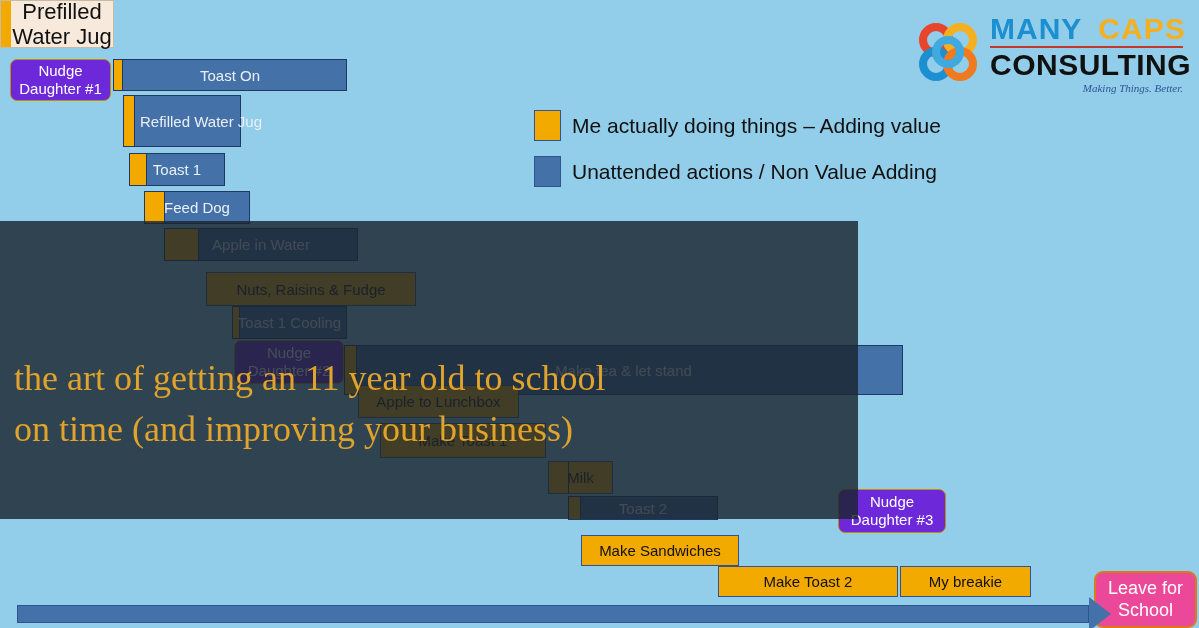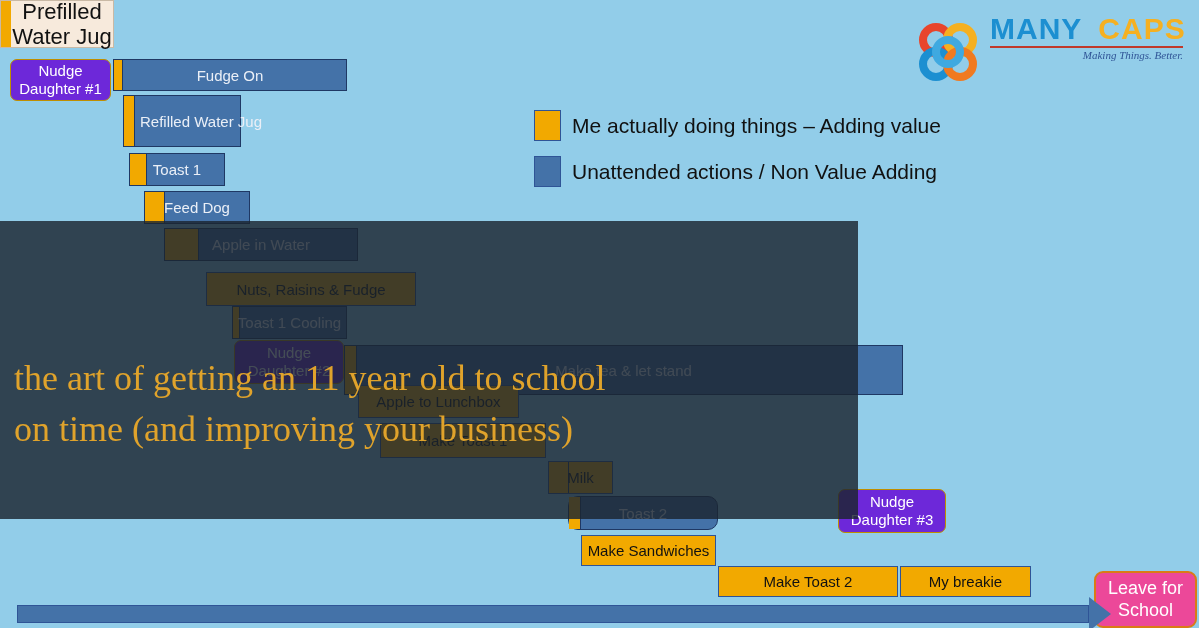--- a/index.html
+++ b/index.html
@@ -132,21 +132,21 @@
   <div id="tasks">
       <div class="callout-cream" style="left: 0px; top: 0px; width: 114px; height: 48px;">
         <div class="stripe"></div>
         <div style="padding-left: 10px;">Prefilled Water Jug</div>
       </div>
       <div class="nudge" style="left: 10px; top: 59px; width: 101px; height: 42px;">
         <div>Nudge Daughter #1</div>
       </div>
       <div class="bar blue" style="left: 113px; top: 59px; width: 234px; height: 32px;">
         <div class="seg-wait" style="width: 9px;"></div>
-        <div class="lbl">Fudge On</div>
+        <div class="lbl">Toast On</div>
       </div>
       <div class="bar blue" style="left: 123px; top: 95px; width: 118px; height: 52px; padding-left: 16px;">
         <div class="seg-wait" style="width: 11px;"></div>
         <div class="lbl">Refilled Water Jug</div>
       </div>
       <div class="bar blue" style="left: 129px; top: 153px; width: 96px; height: 33px;">
         <div class="seg-wait" style="width: 17px;"></div>
         <div class="lbl">Toast 1</div>
       </div>
       <div class="bar blue" style="left: 144px; top: 191px; width: 106px; height: 33px;">
@@ -174,28 +174,28 @@
       <div class="bar orange" style="left: 358px; top: 385px; width: 161px; height: 33px;">
         <div class="lbl">Apple to Lunchbox</div>
       </div>
       <div class="bar orange" style="left: 380px; top: 423px; width: 166px; height: 35px;">
         <div class="lbl">Make Toast 1</div>
       </div>
       <div class="bar orange" style="left: 548px; top: 461px; width: 65px; height: 33px;">
         <div class="seg-wait" style="width: 20px;"></div>
         <div class="lbl">Milk</div>
       </div>
-      <div class="bar blue" style="left: 568px; top: 496px; width: 150px; height: 34px; border-radius: 10px;">
+      <div class="bar blue" style="left: 568px; top: 496px; width: 150px; height: 24px;">
         <div class="seg-wait" style="width: 12px;"></div>
         <div class="lbl">Toast 2</div>
       </div>
       <div class="nudge" style="left: 838px; top: 489px; width: 108px; height: 44px;">
         <div>Nudge Daughter #3</div>
       </div>
-      <div class="bar orange" style="left: 581px; top: 535px; width: 135px; height: 31px;">
+      <div class="bar orange" style="left: 581px; top: 535px; width: 158px; height: 31px;">
         <div class="lbl">Make Sandwiches</div>
       </div>
       <div class="bar orange" style="left: 718px; top: 566px; width: 180px; height: 31px;">
         <div class="lbl">Make Toast 2</div>
       </div>
       <div class="bar orange" style="left: 900px; top: 566px; width: 131px; height: 31px;">
         <div class="lbl">My breakie</div>
       </div>
       <div class="endbox" style="left: 1094px; top: 571px; width: 103px; height: 57px;">
         <div>Leave for School</div>
@@ -222,20 +222,21 @@
       <circle cx="44" cy="20" r="13" fill="none" stroke="#F5B021" stroke-width="8"></circle>
       <circle cx="20" cy="44" r="13" fill="none" stroke="#1C8FD1" stroke-width="8"></circle>
       <circle cx="44" cy="44" r="13" fill="none" stroke="#F07A20" stroke-width="8"></circle>
       <circle cx="32" cy="32" r="12" fill="none" stroke="#3FA9E0" stroke-width="8"></circle>
     </svg>
     <div id="logo-words">
       <div class="logo-line1">
         <span class="logo-many">MANY</span><span class="logo-caps">CAPS</span>
       </div>
       <div class="logo-rule"></div>
+      <div class="logo-line2">CONSULTING</div>
       <div class="logo-tag">Making Things. Better.</div>
     </div>
   </div>
 
   <div id="overlay" style="background: rgba(27, 36, 48, 0.82);"></div>
   <div id="title-wrap">
     <div id="subtitle" style="color: rgb(224, 163, 43);">
       <div>the art of getting an 11 year old to school</div>
       <div>on time (and improving your business)</div>
     </div>

